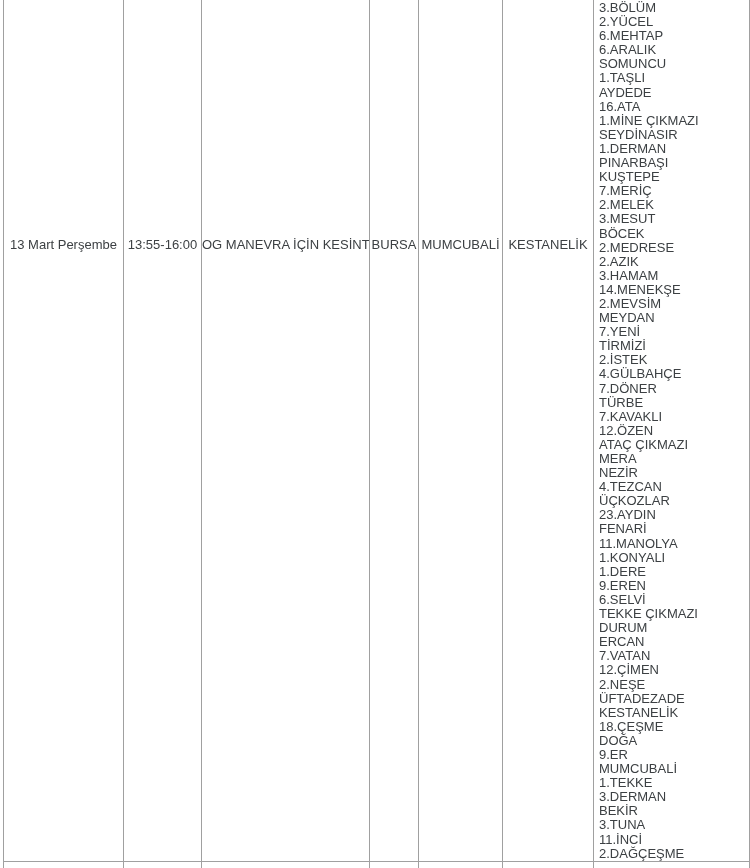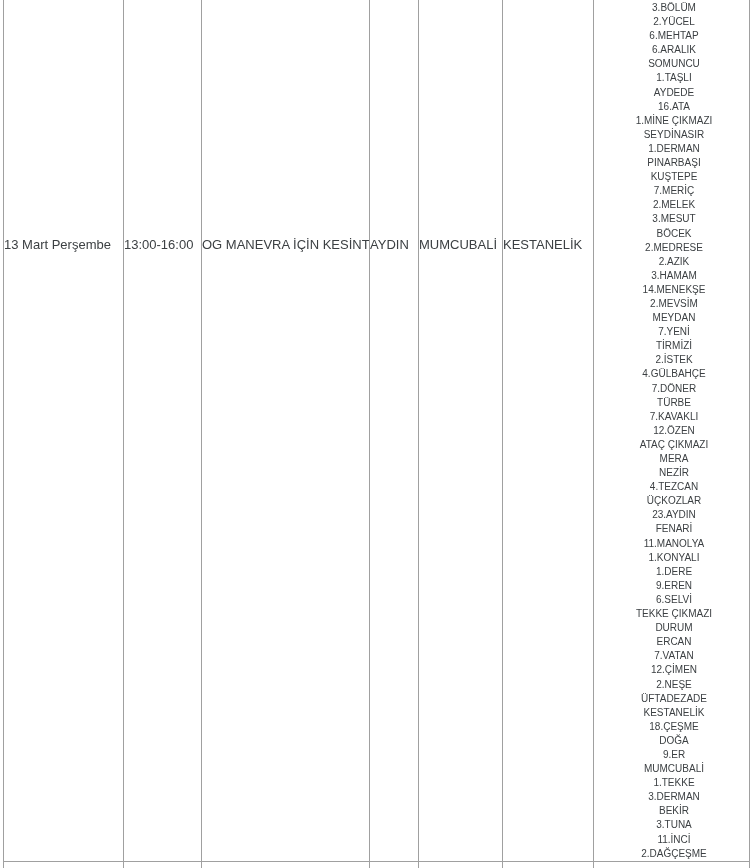--- a/index.html
+++ b/index.html
@@ -24,31 +24,30 @@
     padding: 0;
     vertical-align: top;
     overflow: hidden;
     background: #ffffff;
   }
   tr.main-row td { height: 861px; }
   tr.stub-row td { height: 40px; border-bottom: none; }
   td.last-col { border-right: none; }
   .cell-label {
     margin-top: 237px;
-    text-align: left;
+    text-align: center;
     font-size: 13px;
     line-height: 15px;
     white-space: nowrap;
   }
   .streets-list {
     margin: 1px 0 0 5px;
-    font-size: 10px;
+    font-size: 13px;
     line-height: 14.1px;
     white-space: pre-line;
-    text-align: center;
   }
 </style>
 </head>
 <body>
 
 <div class="viewport">
   <table class="outage-table">
     <colgroup>
       <col style="width:120px">
       <col style="width:78px">
@@ -57,27 +56,27 @@
       <col style="width:84px">
       <col style="width:91px">
       <col>
     </colgroup>
     <tbody>
       <tr class="main-row">
         <td>
           <div class="cell-label">13 Mart Perşembe</div>
         </td>
         <td>
-          <div class="cell-label">13:00-16:00</div>
+          <div class="cell-label">13:55-16:00</div>
         </td>
         <td>
           <div class="cell-label">OG MANEVRA İÇİN KESİNTİ</div>
         </td>
         <td>
-          <div class="cell-label">AYDIN</div>
+          <div class="cell-label">BURSA</div>
         </td>
         <td>
           <div class="cell-label">MUMCUBALİ</div>
         </td>
         <td>
           <div class="cell-label">KESTANELİK</div>
         </td>
         <td class="last-col">
           <div class="streets-list">3.BÖLÜM
 2.YÜCEL

